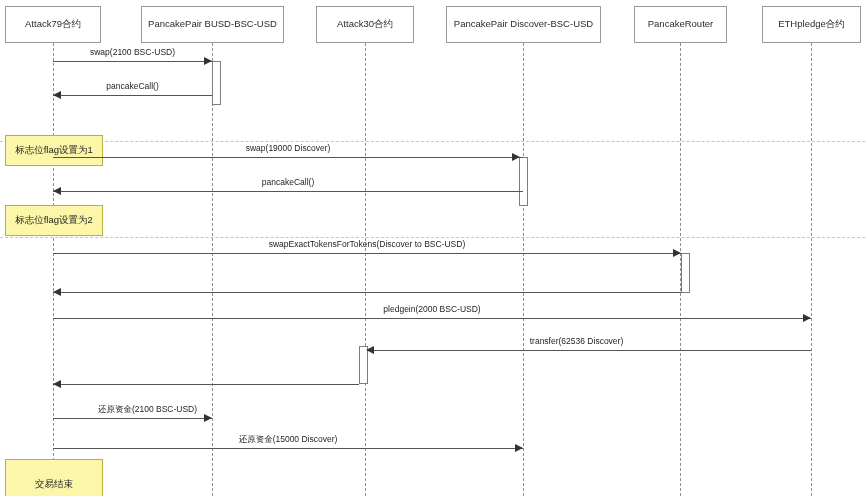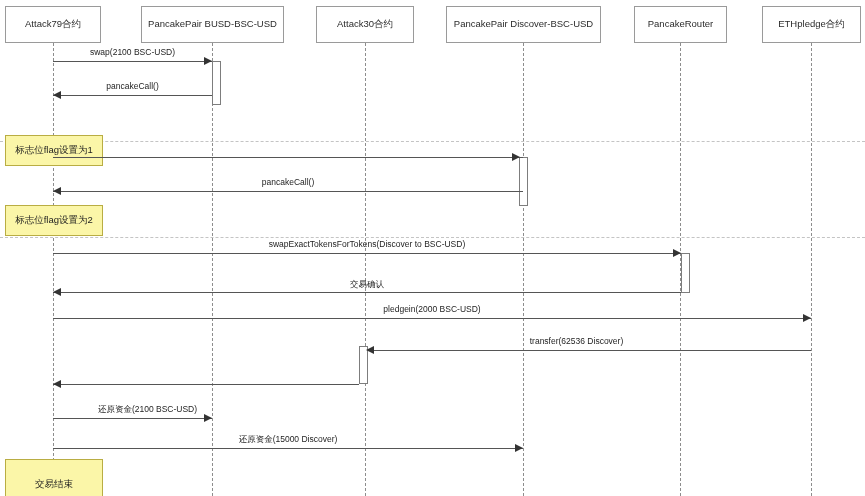--- a/index.html
+++ b/index.html
@@ -129,36 +129,36 @@
   <div class="arrowhead right" style="left:204px;top:57px;"></div>
 
   <div class="msg-label" style="left:53px;top:82px;width:159px;">pancakeCall()</div>
   <div class="msg" style="left:53px;top:95px;width:159px;"></div>
   <div class="arrowhead left" style="left:53px;top:91px;"></div>
 
   <div class="note" style="left:5px;top:107px;width:98px;height:31px;margin-top:28px;">
     <span>标志位flag设置为1</span>
   </div>
 
+  <div class="msg-label" style="left:53px;top:144px;width:470px;">swap(19000 Discover)</div>
   <div class="msg" style="left:53px;top:157px;width:470px;"></div>
   <div class="arrowhead right" style="left:512px;top:153px;"></div>
 
   <div class="msg-label" style="left:53px;top:178px;width:470px;">pancakeCall()</div>
   <div class="msg" style="left:53px;top:191px;width:470px;"></div>
   <div class="arrowhead left" style="left:53px;top:187px;"></div>
 
   <div class="note" style="left:5px;top:205px;width:98px;height:31px;">
     <span>标志位flag设置为2</span>
   </div>
 
   <div class="msg-label" style="left:53px;top:240px;width:628px;">swapExactTokensForTokens(Discover to BSC-USD)</div>
   <div class="msg" style="left:53px;top:253px;width:628px;"></div>
   <div class="arrowhead right" style="left:673px;top:249px;"></div>
 
-  <div class="msg-label" style="left:53px;top:280px;width:628px;">交易确认</div>
   <div class="msg" style="left:53px;top:292px;width:628px;"></div>
   <div class="arrowhead left" style="left:53px;top:288px;"></div>
 
   <div class="msg-label" style="left:53px;top:305px;width:758px;">pledgein(2000 BSC-USD)</div>
   <div class="msg" style="left:53px;top:318px;width:758px;"></div>
   <div class="arrowhead right" style="left:803px;top:314px;"></div>
 
   <div class="msg-label" style="left:355px;top:337px;width:443px;">transfer(62536 Discover)</div>
   <div class="msg" style="left:368px;top:350px;width:443px;"></div>
   <div class="arrowhead left" style="left:366px;top:346px;"></div>

